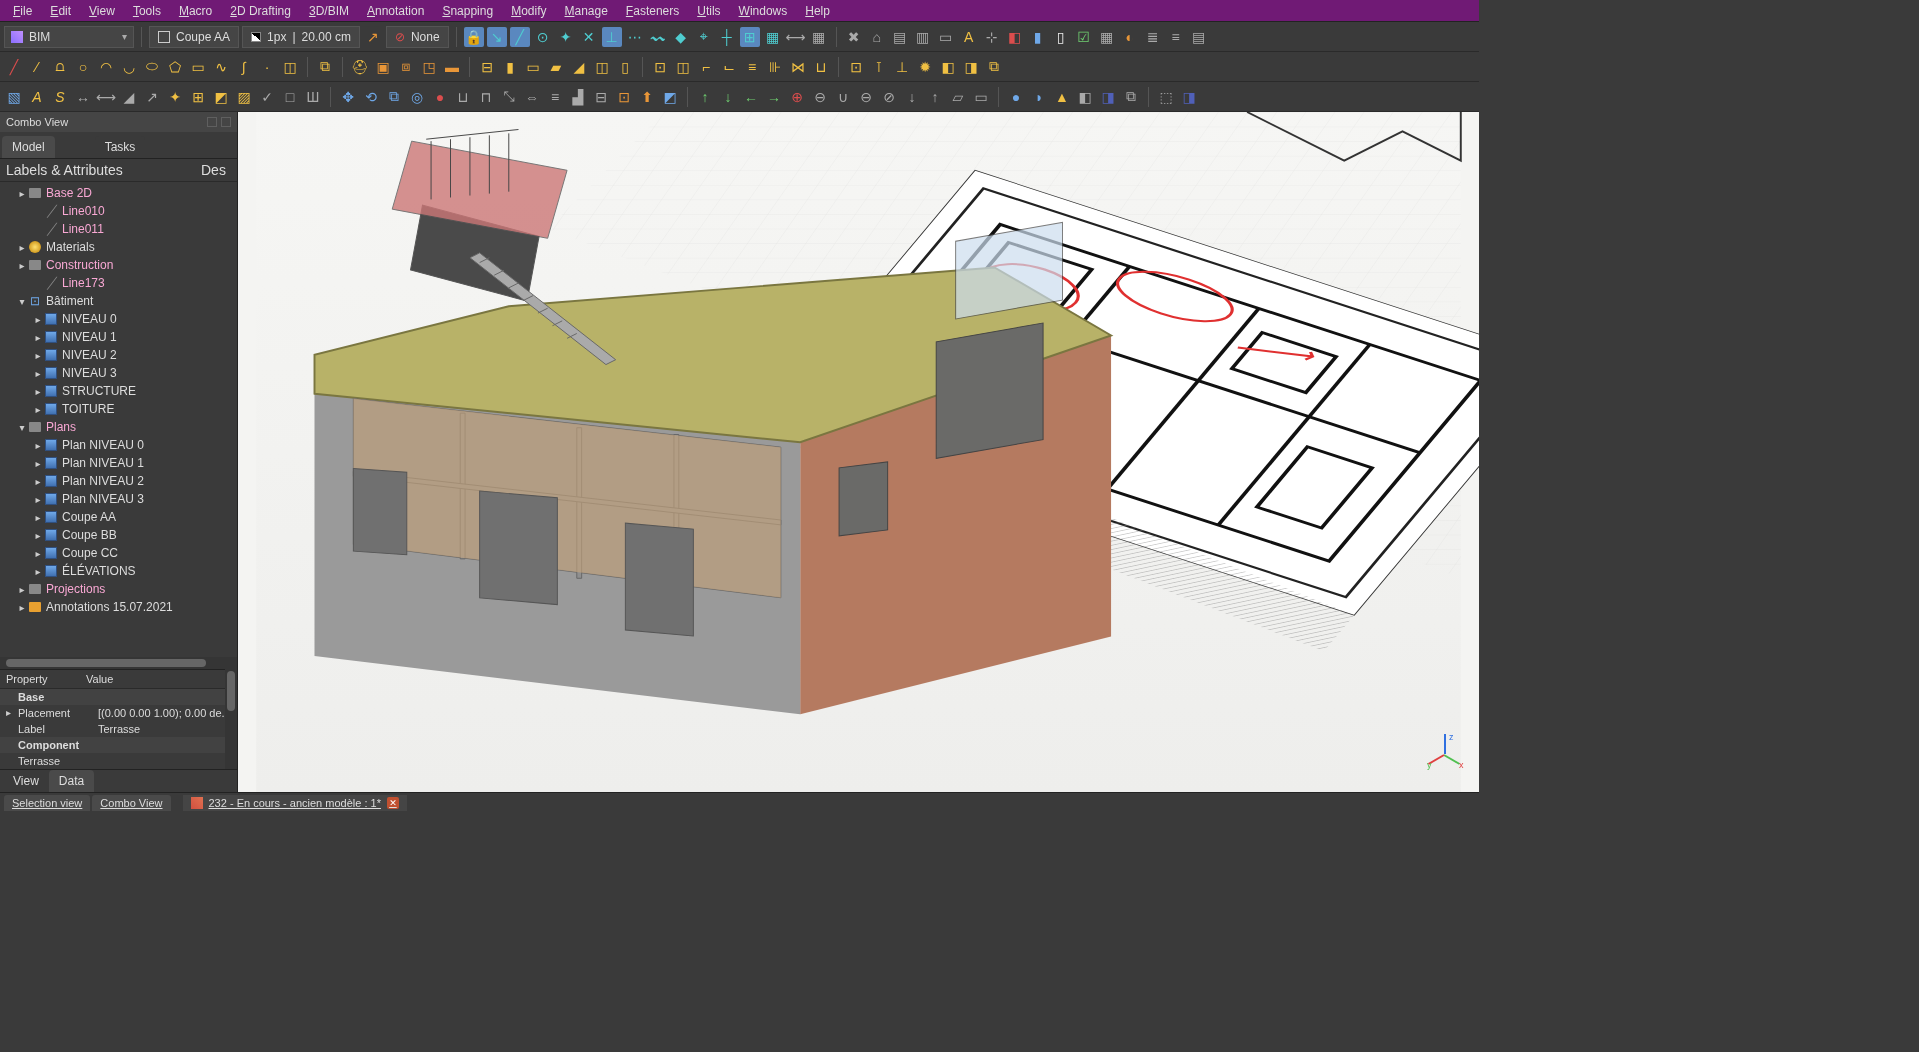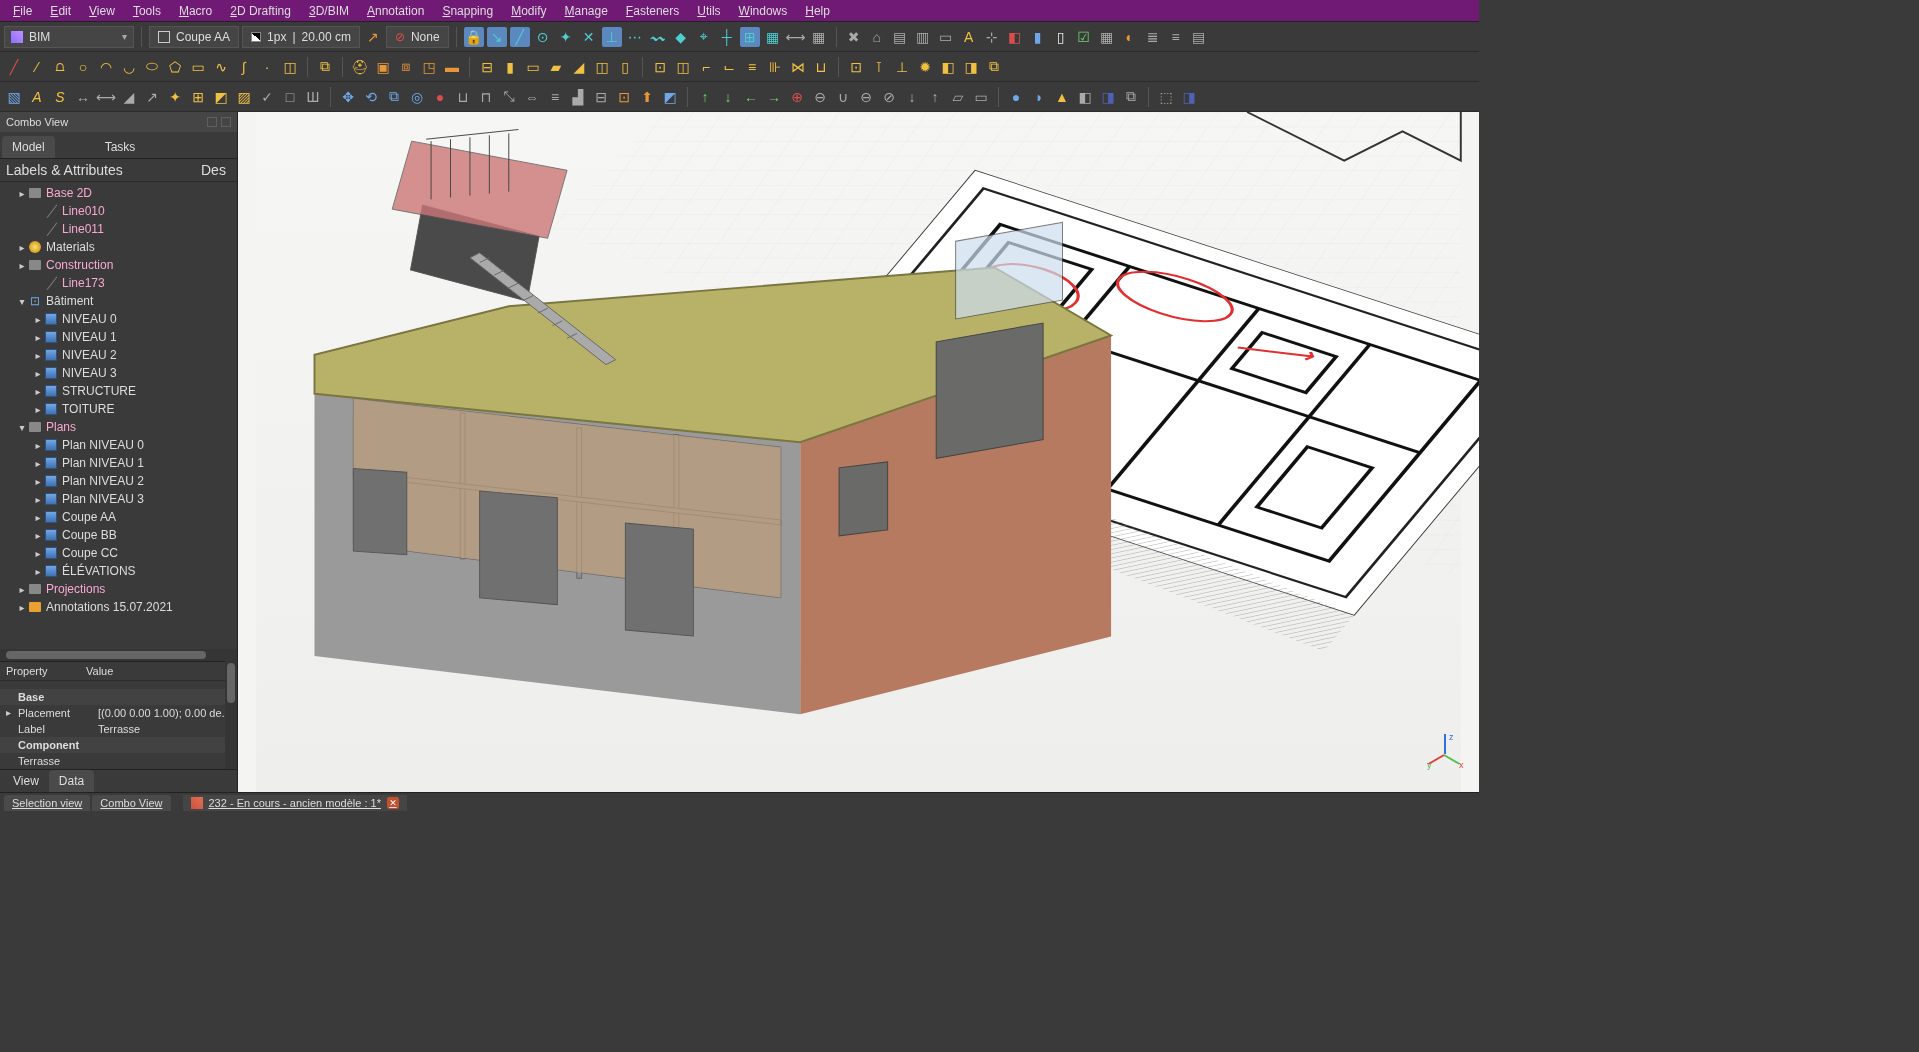--- a/index.html
+++ b/index.html
@@ -54,21 +54,21 @@
 .line-ico { color:#888; font-style:italic; }
 .leaf-ico { font-size:12px; }
 .blue-sq { background:linear-gradient(#6fa8e8,#4070b0); width:12px; height:12px; border:1px solid #305080; }
 .yel-ball { background:radial-gradient(#ffe070,#c08000); width:12px; height:12px; border-radius:50%; }
 .scroll-h { height:12px; background:#353535; display:flex; align-items:center; }
 .scroll-h .thumb { height:8px; width:200px; background:#666; border-radius:4px; margin-left:6px; }
 
 .props { border-top:1px solid #222; }
 .prop-head { display:flex; padding:3px 6px; font-size:11px; border-bottom:1px solid #2a2a2a; }
 .prop-head .p1 { width:80px; }
-.prop-rows { max-height:80px; overflow:hidden;margin-top:8px; }
+.prop-rows { max-height:80px; overflow:hidden; }
 .prop-row { display:flex; padding:2px 6px; font-size:11px; }
 .prop-row .p1 { width:80px; }
 .prop-row .p2 { flex:1; overflow:hidden; text-overflow:ellipsis; }
 .prop-row.sh { background:#424242; font-weight:bold; }
 .prop-row .tw2 { width:12px; font-size:10px; color:#ccc; }
 .scroll-v { position:absolute; right:0; top:0; bottom:0; width:12px; background:#353535; }
 .scroll-v .thumb { width:8px; height:40px; background:#666; margin:2px auto; border-radius:4px; }
 .props-wrap { position:relative; }
 
 .view-tabs { display:flex; padding-left:3px; border-top:1px solid #222; }

